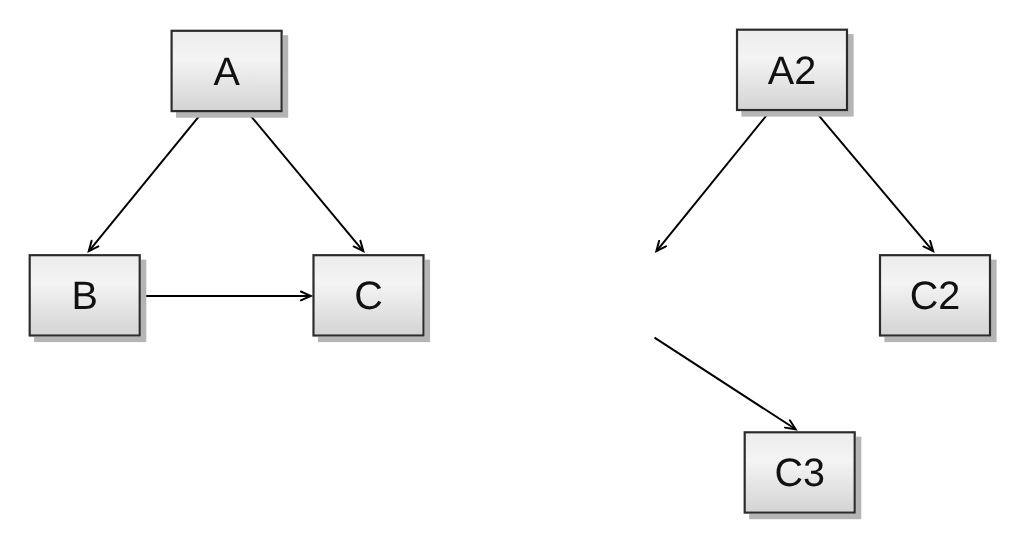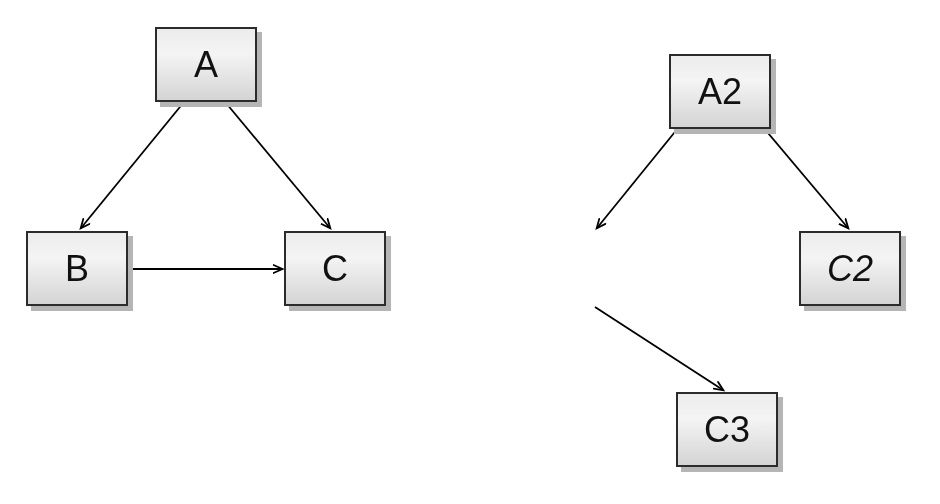--- a/index.html
+++ b/index.html
@@ -31,23 +31,23 @@
   .node-label {
     font-size: 36px;
     color: #111111;
     line-height: 1;
     user-select: none;
   }
   
   .node-A  { left: 155px; top: 27px; }
   .node-B  { left: 26px;  top: 231px; }
   .node-C  { left: 284px; top: 231px; }
-  .node-A2 { left: 669px; top: 26px; margin-top: 28px; }
+  .node-A2 { left: 669px; top: 26px; }
   .node-B2 { left: 542px; top: 231px; }
-  .node-C2 { left: 799px; top: 231px; font-style: italic; }
+  .node-C2 { left: 799px; top: 231px; }
   .node-C3 { left: 676px; top: 392px; }
   .edge { stroke: #000000; stroke-width: 1.8; }
 </style>
 </head>
 <body>
 
 <div class="canvas">
 
   <svg class="edges-layer" width="940" height="504" viewBox="0 0 940 504" xmlns="http://www.w3.org/2000/svg">
     <defs>

